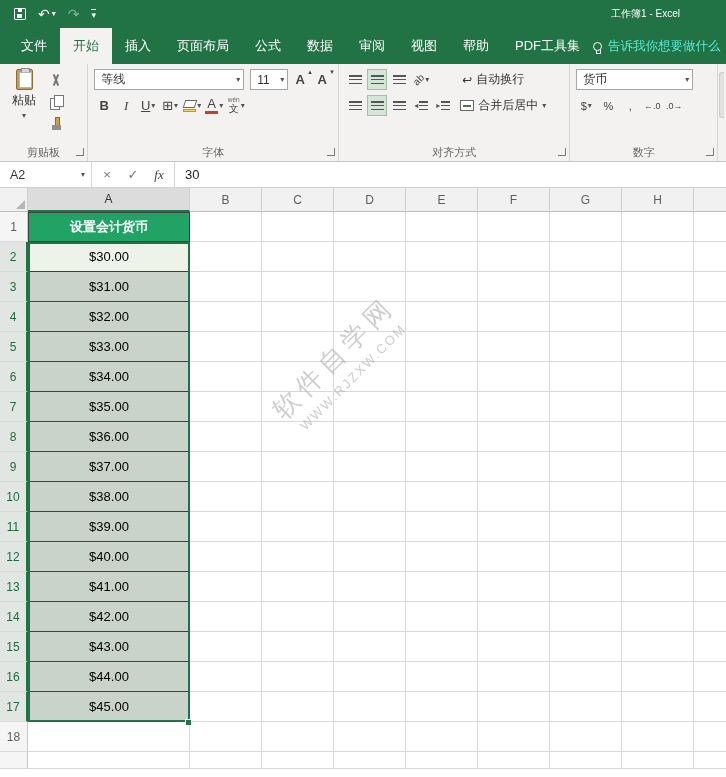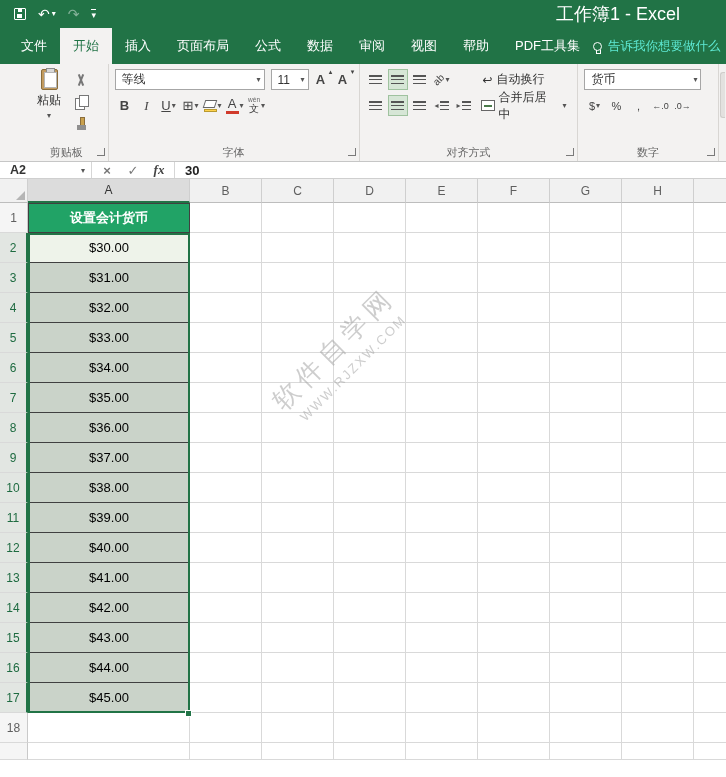--- a/index.html
+++ b/index.html
@@ -9,21 +9,21 @@
   
   .titlebar { height:28px; background:#217346; display:flex; align-items:center; color:#fff; }
   .qat { display:flex; align-items:center; gap:12px; padding-left:14px; }
   .qat-btn { display:flex; align-items:center; gap:2px; color:#fff; font-size:14px; line-height:1; cursor:default; }
   .qat-btn .mini { font-size:8px; }
   .qat-btn.disabled { opacity:.45; }
   .icon-save { width:12px; height:12px; border:1.5px solid #fff; border-radius:1px; position:relative; }
   .icon-save::before { content:""; position:absolute; top:0; left:3px; width:4px; height:3px; background:#fff; }
   .icon-save::after { content:""; position:absolute; bottom:1px; left:2px; width:5px; height:4px; background:#fff; }
   .qat-custom { border-top:1.5px solid #fff; padding-top:1px; font-size:9px; }
-  .win-title { margin-left:auto; margin-right:46px; font-size:18px; }
+  .win-title { margin-left:auto; margin-right:46px; font-size:10px; }
 
   
   .tabbar { height:36px; background:#217346; display:flex; align-items:stretch; padding-left:8px; }
   .tab { display:flex; align-items:center; padding:0 13px; color:#fff; font-size:13px; white-space:nowrap; }
   .tab.active { background:#f3f2f1; color:#217346; }
   .tellme { margin-left:auto; display:flex; align-items:center; gap:6px; color:#5eead4; font-size:12.5px; padding-right:8px; white-space:nowrap; }
   .icon-bulb { width:9px; height:9px; border:1.3px solid #fff; border-radius:50%; position:relative; }
   .icon-bulb::after { content:""; position:absolute; left:2px; bottom:-4px; width:3px; height:3px; border-bottom:1.3px solid #fff; border-left:1.3px solid #fff; border-right:1.3px solid #fff; }
 
   
@@ -32,21 +32,21 @@
   .gbody { flex:1; padding:5px 6px 0 6px; }
   .glabel { height:18px; display:flex; align-items:center; justify-content:center; font-size:11px; color:#666; }
   .launcher { position:absolute; right:3px; bottom:5px; width:8px; height:8px; border-right:1.5px solid #7a7a7a; border-bottom:1.5px solid #7a7a7a; }
   .rrow { display:flex; align-items:center; gap:2px; margin-bottom:5px; }
   .rbtn { min-width:20px; height:21px; display:flex; align-items:center; justify-content:center; gap:1px; color:#444; font-size:13px; border:1px solid transparent; }
   .rbtn.on { background:#d6e6d6; border-color:#9fc29f; }
   .arr { font-size:8px; color:#555; }
   .combo { display:flex; align-items:center; justify-content:space-between; background:#fff; border:1px solid #a6a6a6; height:21px; font-size:12px; color:#333; padding:0 3px 0 6px; }
 
   
-  .g-clip { width:90px;margin-left:25px; }
+  .g-clip { width:90px; }
   .clipwrap { display:flex; gap:4px; }
   .paste-btn { width:36px; display:flex; flex-direction:column; align-items:center; gap:2px; font-size:12px; color:#333; }
   .icon-clipboard { width:17px; height:21px; background:#c29b5f; border:1px solid #8a6d3b; border-radius:2px; position:relative; }
   .icon-clipboard::before { content:""; position:absolute; top:-2px; left:4px; width:7px; height:3px; background:#d9d9d9; border:1px solid #8a8a8a; }
   .icon-clipboard::after { content:""; position:absolute; bottom:1px; left:2px; width:11px; height:14px; background:#fff; border:1px solid #b5b5b5; }
   .smallstack { display:flex; flex-direction:column; gap:4px; padding-top:2px; }
   .sbtn { width:20px; height:18px; display:flex; align-items:center; justify-content:center; }
   .icon-cut { width:12px; height:13px; position:relative; }
   .icon-cut::before,.icon-cut::after { content:""; position:absolute; top:0; left:5px; width:1.8px; height:12px; background:#777; }
   .icon-cut::before { transform:rotate(22deg); }
@@ -89,21 +89,21 @@
   
   .g-num { width:151px; }
   .combo-num { width:117px; }
   .numsm { font-size:11px; }
   .decbtn { font-size:9px; letter-spacing:0; color:#444; }
 
   .g-sliver { width:8px; border-right:none; }
   .sliver-shape { margin:8px 1px 0 1px; width:5px; height:46px; background:#e3e1df; border:1px solid #cfcdca; border-right:none; border-radius:3px 0 0 3px; }
 
   
-  .formulabar { height:17px; background:#fff; border-bottom:1px solid #cfcfcf; display:flex; align-items:stretch;font-weight:bold; }
+  .formulabar { height:26px; background:#fff; border-bottom:1px solid #cfcfcf; display:flex; align-items:stretch; }
   .namebox { width:92px; border-right:1px solid #d6d6d6; display:flex; align-items:center; justify-content:space-between; padding:0 6px 0 10px; font-size:12.5px; color:#333; }
   .fbtns { display:flex; align-items:center; border-right:1px solid #d6d6d6; padding:0 2px; }
   .fbtn { width:26px; text-align:center; color:#777; font-size:13px; }
   .fbtn.fx { font-style:italic; font-family:"Liberation Serif","DejaVu Serif",serif; color:#444; }
   .fvalue { flex:1; display:flex; align-items:center; padding-left:10px; font-size:13px; color:#222; }
 
   
   .sheet { position:relative; height:581px; background:#fff; }
   .chrow { display:flex; height:24px; }
   .ch { height:24px; background:#f1f1f1; border-right:1px solid #cfcfcf; border-bottom:1px solid #bdbdbd;

